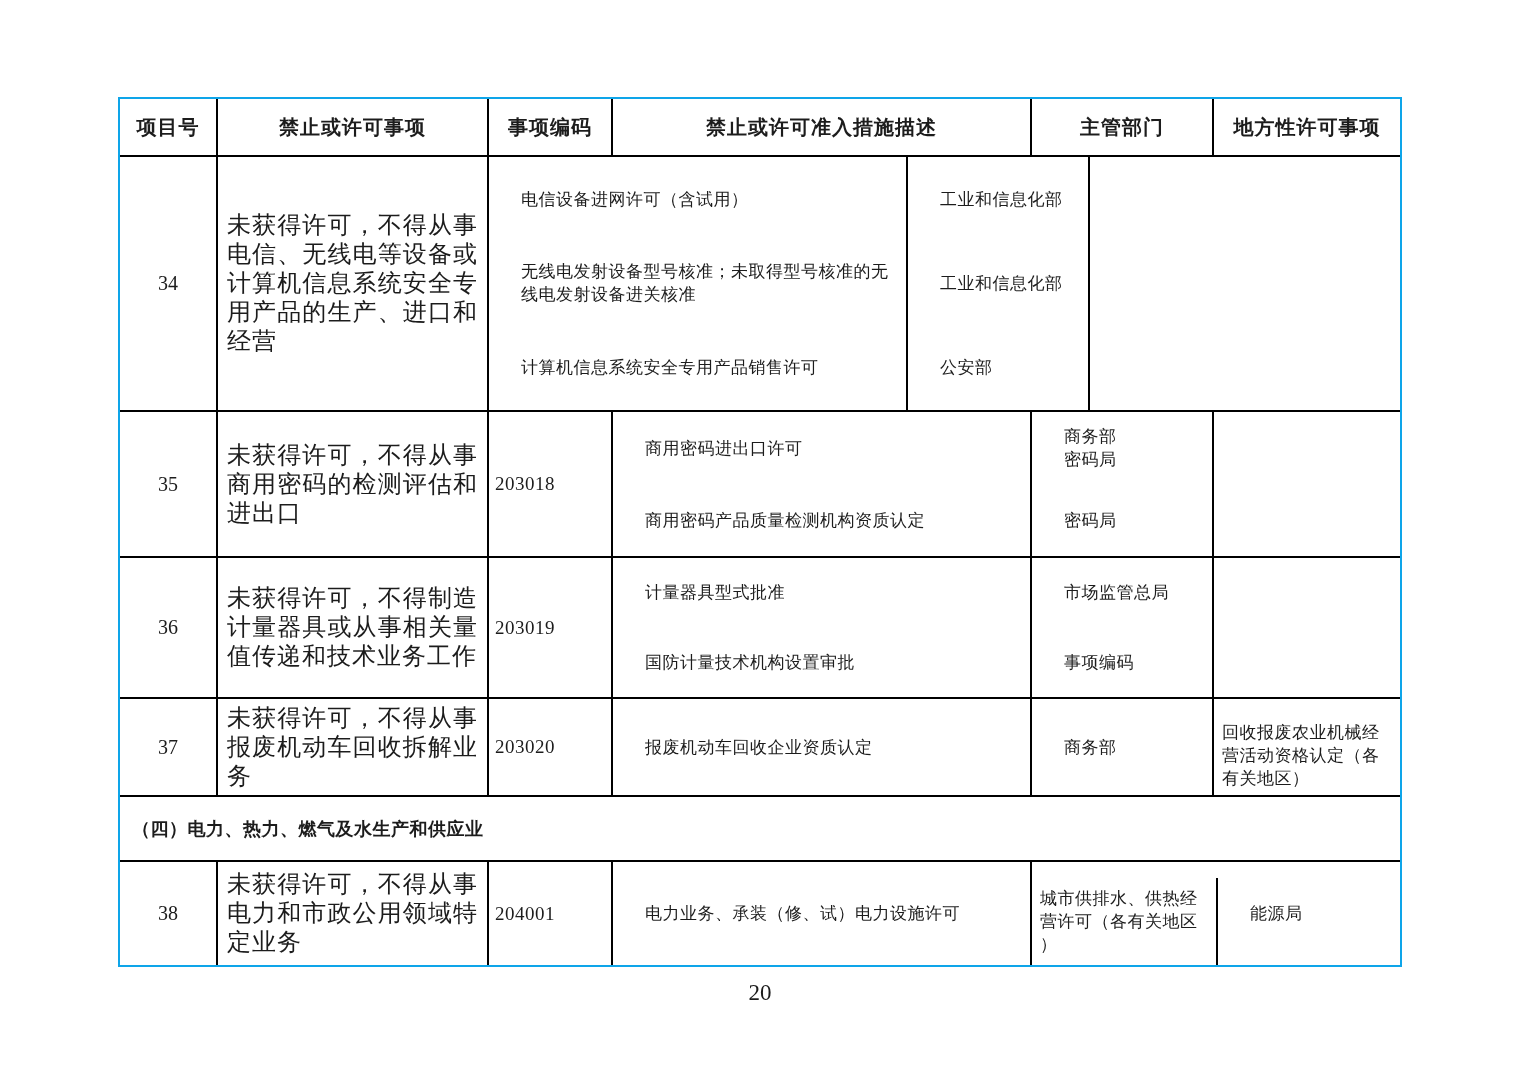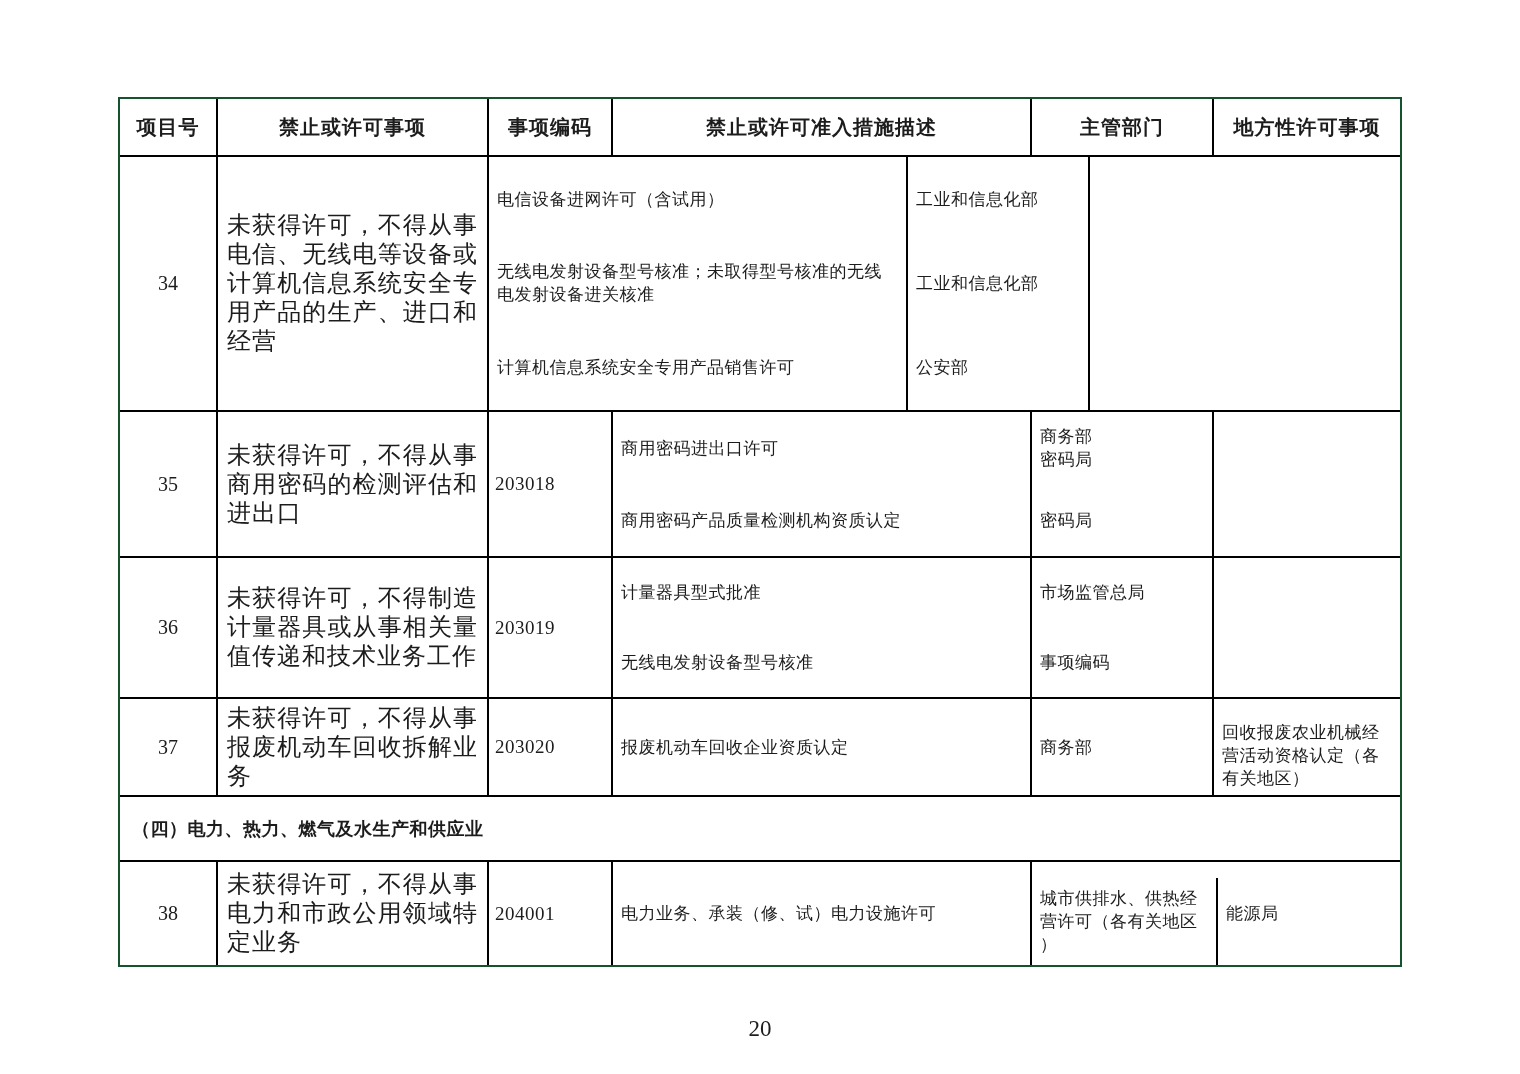--- a/index.html
+++ b/index.html
@@ -16,21 +16,21 @@
     position: relative;
     width: 1520px;
     height: 1074px;
     background: #ffffff;
   }
   .doc-table {
     position: absolute;
     left: 118px;
     top: 97px;
     width: 1284px;
-    border: 2px solid #14532d;
+    border: 2px solid #0ea5e9;
     box-sizing: border-box;
     background: #fff;
   }
   .tr {
     display: flex;
     border-bottom: 2px solid #000;
     box-sizing: border-box;
   }
   .tr:last-child { border-bottom: none; }
   .td {
@@ -93,20 +93,21 @@
   .stack {
     display: flex;
     flex-direction: column;
   }
   .sub {
     flex: 1;
     display: flex;
     align-items: center;
     padding: 0 8px;
     box-sizing: border-box;
+    margin-left: 24px;
   }
   .m-text, .dept-text, .local-text {
     font-size: 17px;
     line-height: 23px;
     letter-spacing: 0.5px;
     word-break: break-all;
     line-break: anywhere;
     width: 100%;
   }
   .dept-text { white-space: pre-line; }
@@ -126,21 +127,20 @@
     letter-spacing: 0.5px;
     font-family: "Liberation Sans", "DejaVu Sans", sans-serif;
   }
   .page-number {
     position: absolute;
     top: 980px;
     left: 0;
     width: 1520px;
     text-align: center;
     font-size: 23px;
-    margin-top: 36px;
   }
 </style>
 </head>
 <body>
 
 <div class="page">
 
   <div class="doc-table">
 
     <div class="tr rh">
@@ -216,21 +216,21 @@
       <div class="td c1 num-cell">36</div>
       <div class="td c2 item-cell">
         <div class="item-text">未获得许可，不得制造计量器具或从事相关量值传递和技术业务工作</div>
       </div>
       <div class="td c3 code-cell">203019</div>
       <div class="td c4 stack">
         <div class="sub">
             <div class="m-text">计量器具型式批准</div>
           </div>
         <div class="sub">
-            <div class="m-text">无线电发射设备型号核准</div>
+            <div class="m-text">国防计量技术机构设置审批</div>
           </div>
       </div>
       <div class="td c5 stack">
         <div class="sub">
             <div class="dept-text">市场监管总局</div>
           </div>
         <div class="sub">
             <div class="dept-text">事项编码</div>
           </div>
       </div>

